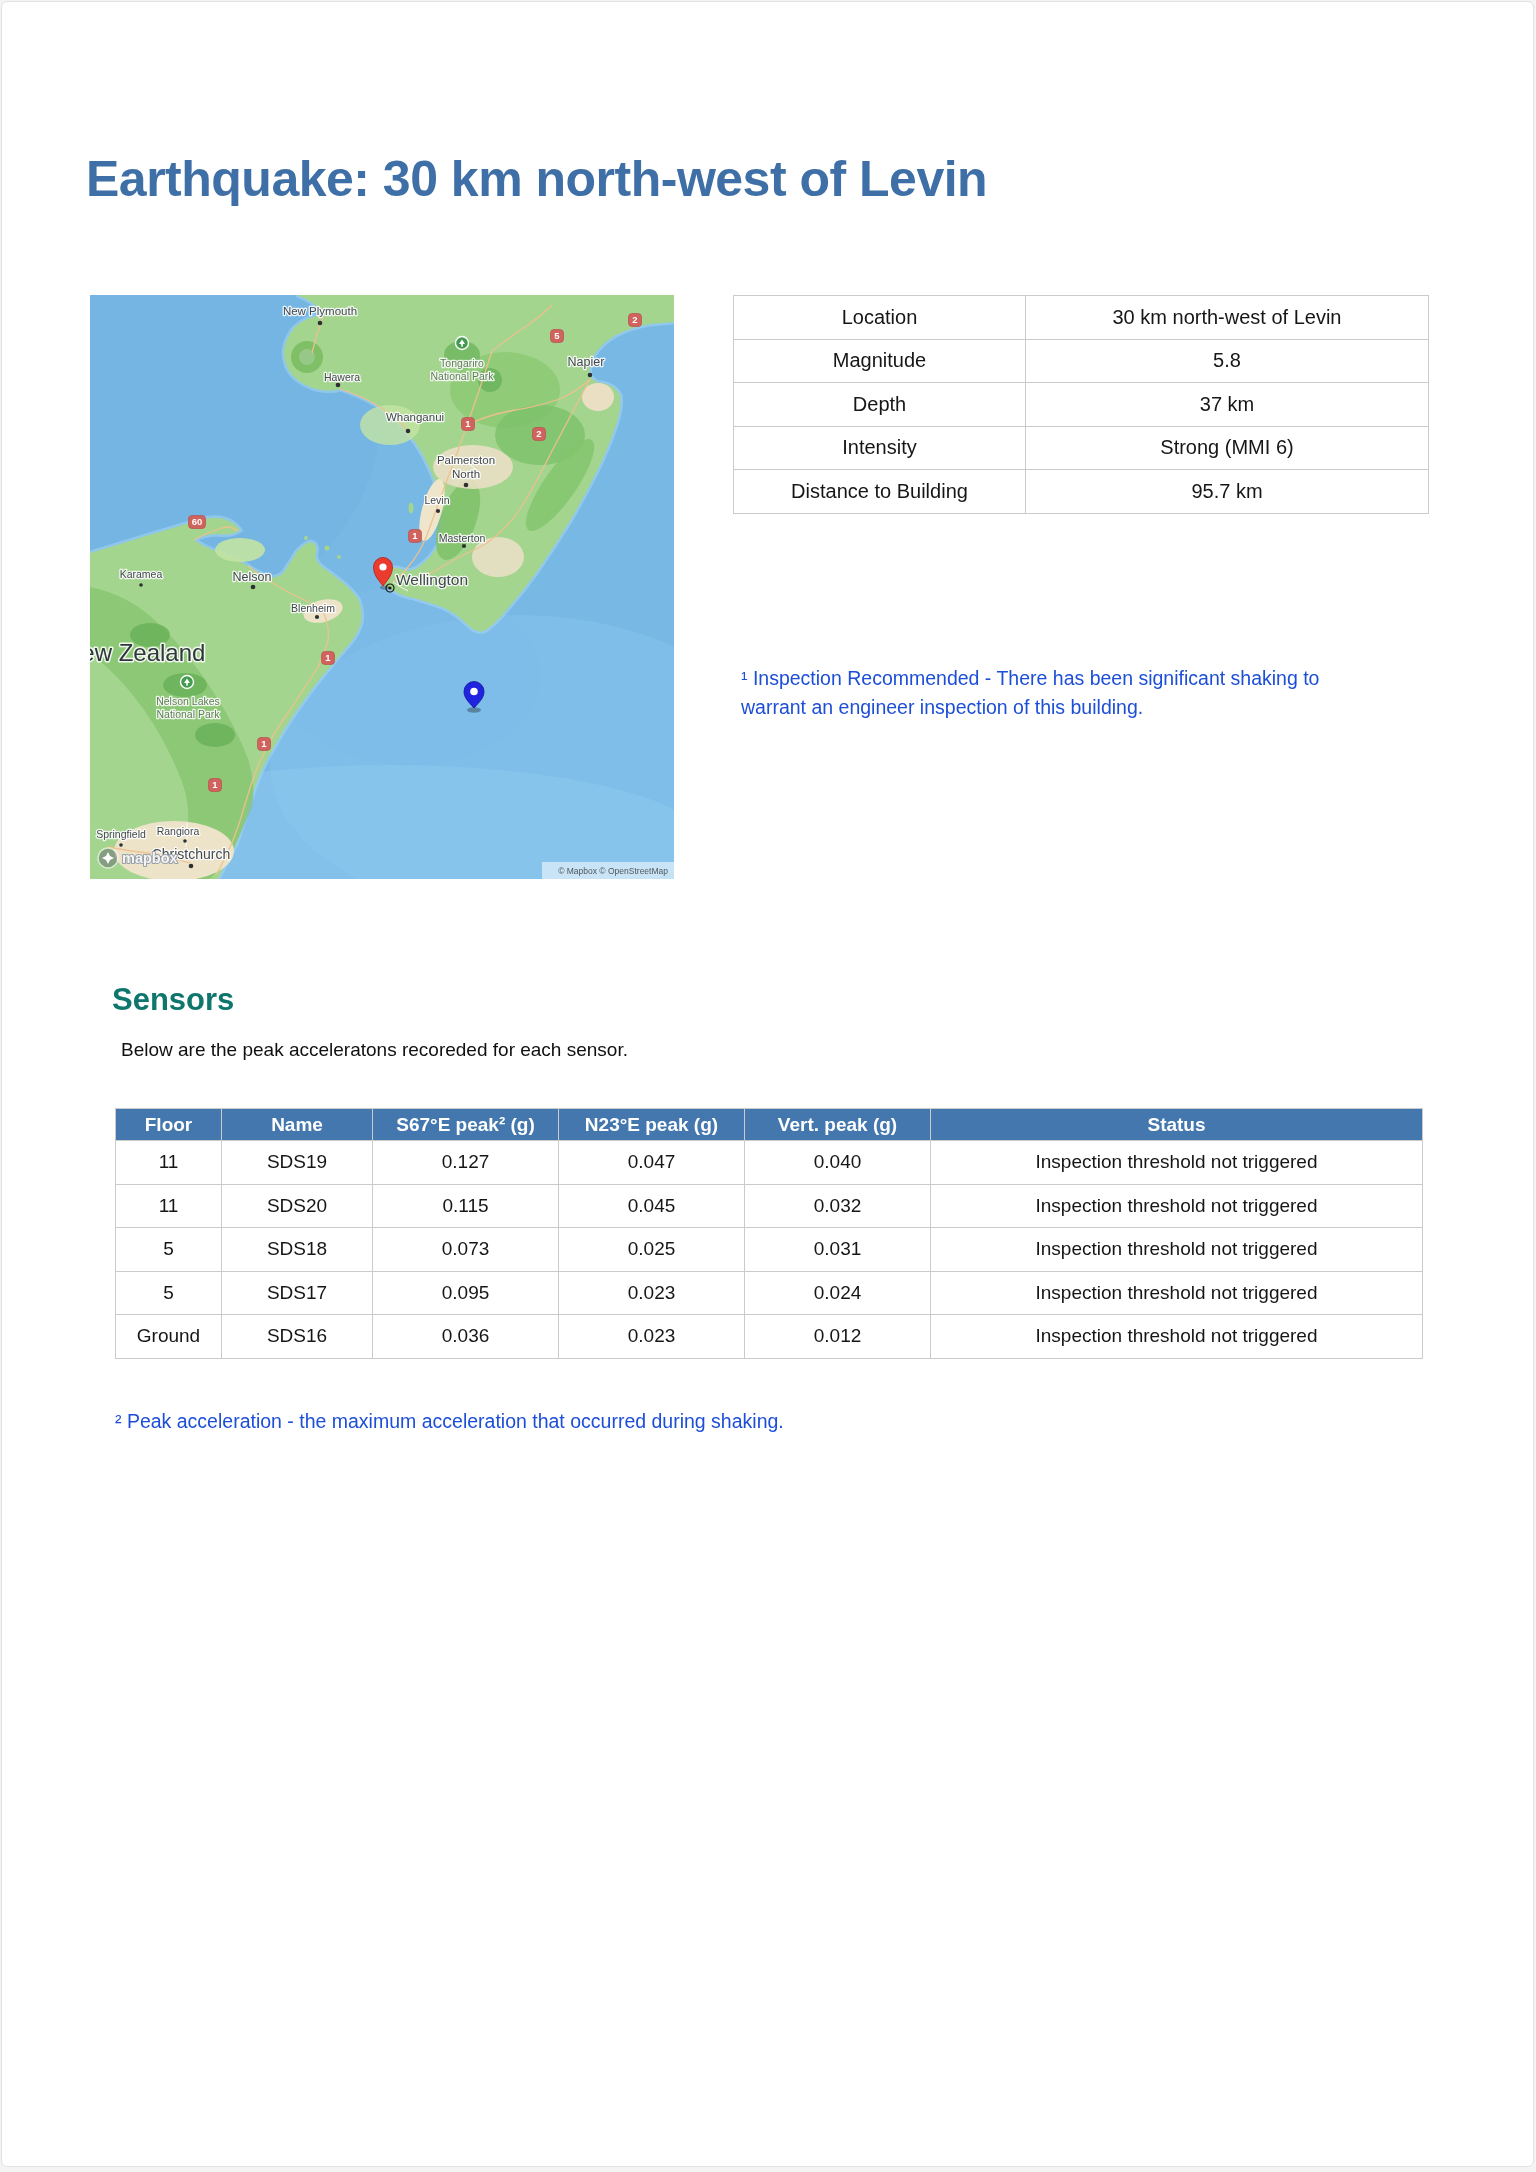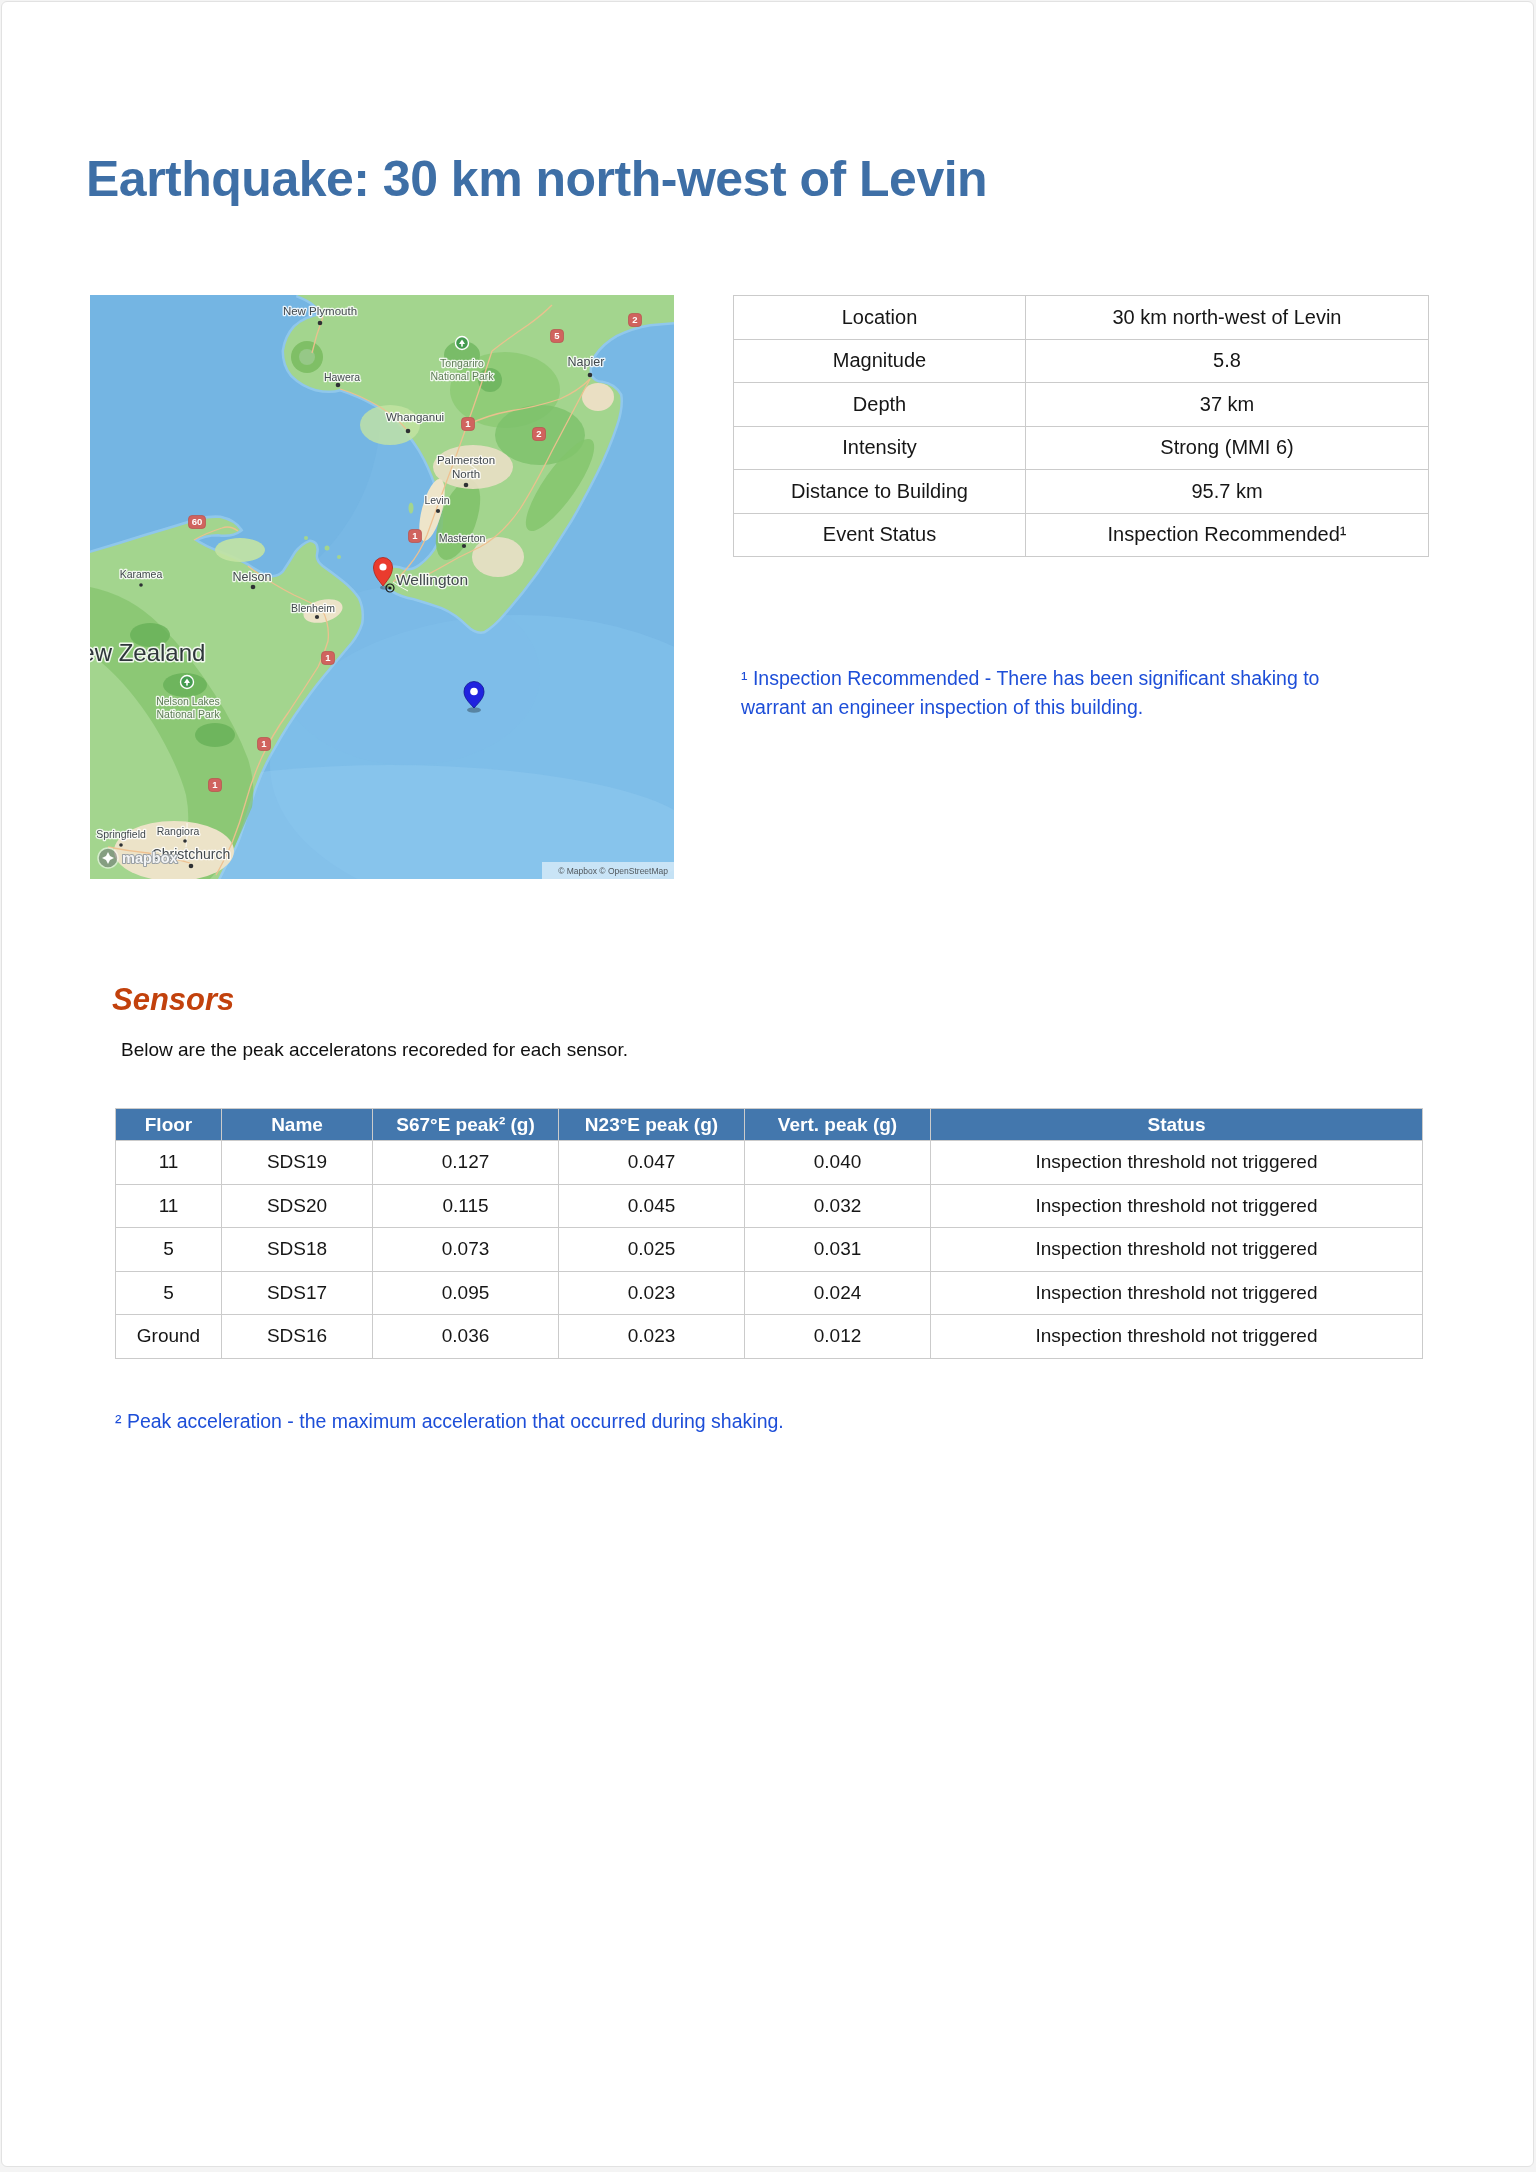--- a/index.html
+++ b/index.html
@@ -37,21 +37,21 @@
   .event-table td {
     border: 1.4px solid #cbcbcb; height: 43.5px;
     text-align: center; padding: 0 8px;
   }
   .fn1 {
     position: absolute; left: 739px; top: 642px; width: 610px;
     font-size: 19.5px; line-height: 29px; color: #1d4ed8;
   }
   .sensors-h {
     position: absolute; left: 110px; top: 954px;
-    font-size: 31px; font-weight: 700; color: #c2410c; font-style: italic;
+    font-size: 31px; font-weight: 700; color: #0f766e;
   }
   .intro {
     position: absolute; left: 119px; top: 1018px;
     font-size: 19px; color: #101010;
   }
   .sensors-table {
     position: absolute; left: 113px; top: 1106px; width: 1307px;
     font-size: 19px;
   }
   .sensors-table th {
@@ -311,24 +311,20 @@
         <td>37 km</td>
       </tr>
       <tr>
         <td>Intensity</td>
         <td>Strong (MMI 6)</td>
       </tr>
       <tr>
         <td>Distance to Building</td>
         <td>95.7 km</td>
       </tr>
-      <tr>
-        <td>Event Status</td>
-        <td>Inspection Recommended¹</td>
-      </tr>
     </tbody>
   </table>
 
   <p class="fn1">¹ Inspection Recommended  - There has been significant shaking to warrant an engineer inspection of this building.</p>
 
   <h2 class="sensors-h">Sensors</h2>
   <p class="intro">Below are the peak acceleratons recoreded for each sensor.</p>
 
   <table class="sensors-table">
     <colgroup>

